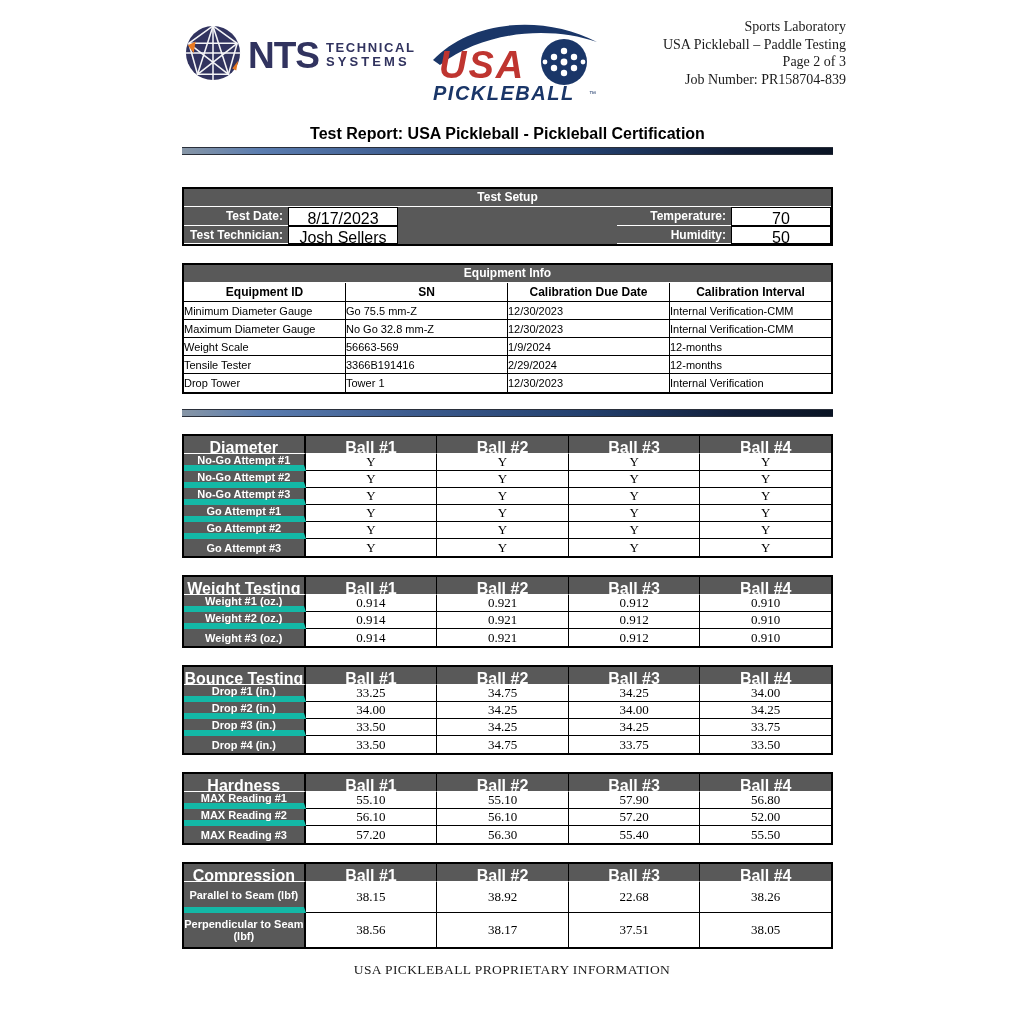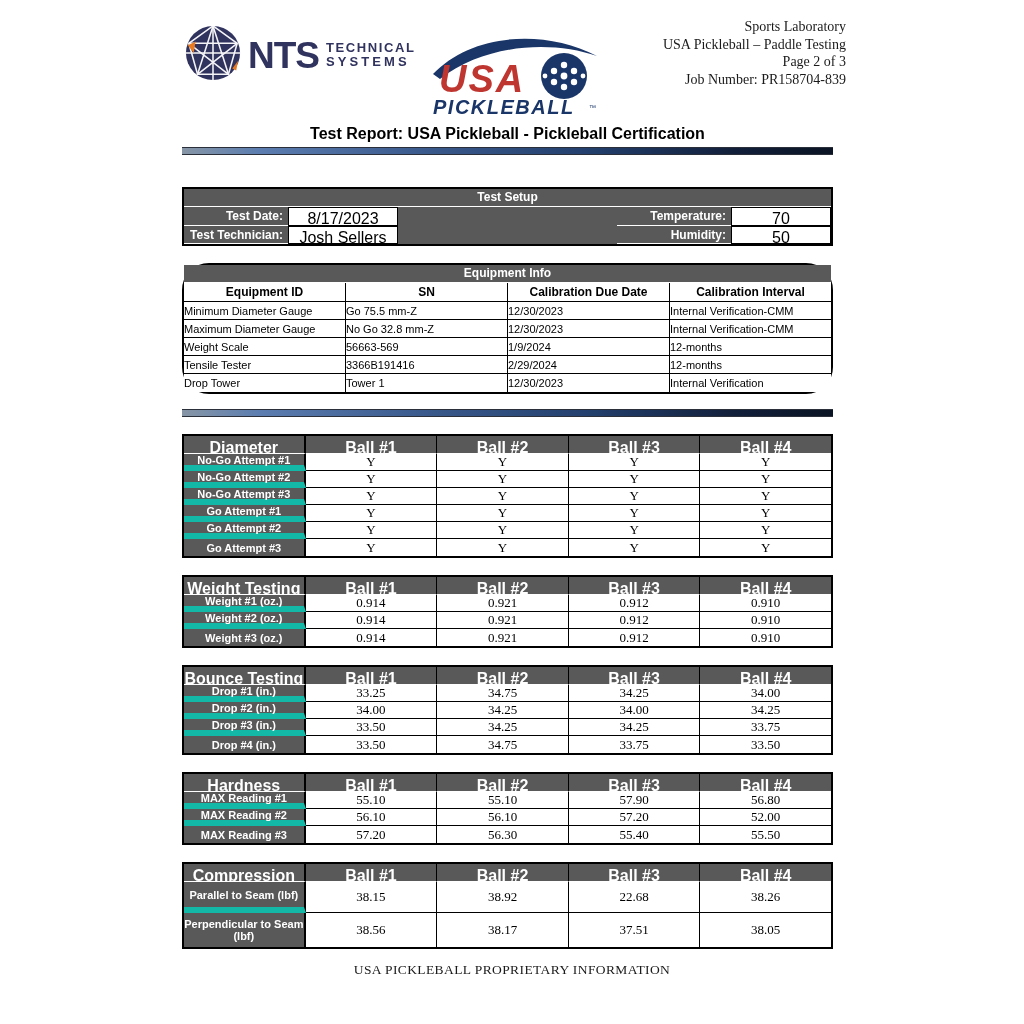--- a/index.html
+++ b/index.html
@@ -9,21 +9,21 @@
     font-family:"Liberation Sans", sans-serif; color:#000;
     overflow:hidden;
   }
   
   .hdr { position:relative; height:106px; }
   .nts-logo { position:absolute; left:184px; top:24px; display:flex; align-items:center; }
   .nts-word { font-size:37px; font-weight:bold; color:#31335f; letter-spacing:-1px; margin-left:6px; line-height:1; }
   .nts-sub { margin-left:7px; color:#31335f; font-weight:bold; }
   .nts-sub .l1 { font-size:13px; letter-spacing:1.6px; line-height:14px; }
   .nts-sub .l2 { font-size:13px; letter-spacing:3.1px; line-height:14px; }
-  .usa-logo { position:absolute; left:431px; top:28px; }
+  .usa-logo { position:absolute; left:431px; top:14px; }
   .hdr-right {
     position:absolute; right:178px; top:18px; text-align:right;
     font-family:"Liberation Serif", serif; font-size:14px; line-height:17.5px; color:#1a1a1a;
   }
   
   .content { margin-left:182px; width:651px; }
   .title { text-align:center; font-size:16px; font-weight:bold; line-height:20px; margin-top:18px; }
   .rule {
     height:8px; margin-top:3px;
     background:linear-gradient(90deg,#8796a6 0%,#5b7db0 12%,#3d5c8f 35%,#23406e 62%,#121f3a 85%,#0a1424 100%);
@@ -39,21 +39,21 @@
   
   .setup { margin-top:32px; }
   .setup .row { display:flex; height:19px; }
   .setup .row:last-child { height:18px; }
   .s-lbl { background:#595959; color:#fff; font-weight:bold; font-size:12px; text-align:right;
            padding:2px 5px 0 0; border-bottom:1px solid #fff; overflow:hidden; white-space:nowrap; }
   .s-val { background:#fff; border:1px solid #000; text-align:center; font-size:16px; padding-top:2px; }
   .s-fill { background:#595959; border-bottom:1px solid #595959; }
   .c1 { width:104px; } .c2 { width:110px; } .c3 { width:219px; } .c4 { width:114px; } .c5 { width:100px; }
   
-  .equip { margin-top:17px;border-radius:27px; }
+  .equip { margin-top:17px; }
   .equip .cols { display:flex; }
   .e-c1 { width:162px; } .e-c2 { width:162px; } .e-c3 { width:162px; } .e-c4 { width:161px; }
   .e-h { background:#fff; font-weight:bold; font-size:12px; text-align:center; height:19px; padding-top:2px;
          border-bottom:1px solid #000; border-right:1px solid #000; }
   .e-h:last-child { border-right:none; }
   .e-d { background:#fff; font-size:11px; text-align:left; height:18px; padding-top:3px;
          border-bottom:1px solid #000; border-right:1px solid #000; overflow:hidden; white-space:nowrap; }
   .equip .cols:last-child .e-d { border-bottom:none; }
   .e-d:last-child { border-right:none; }
   

